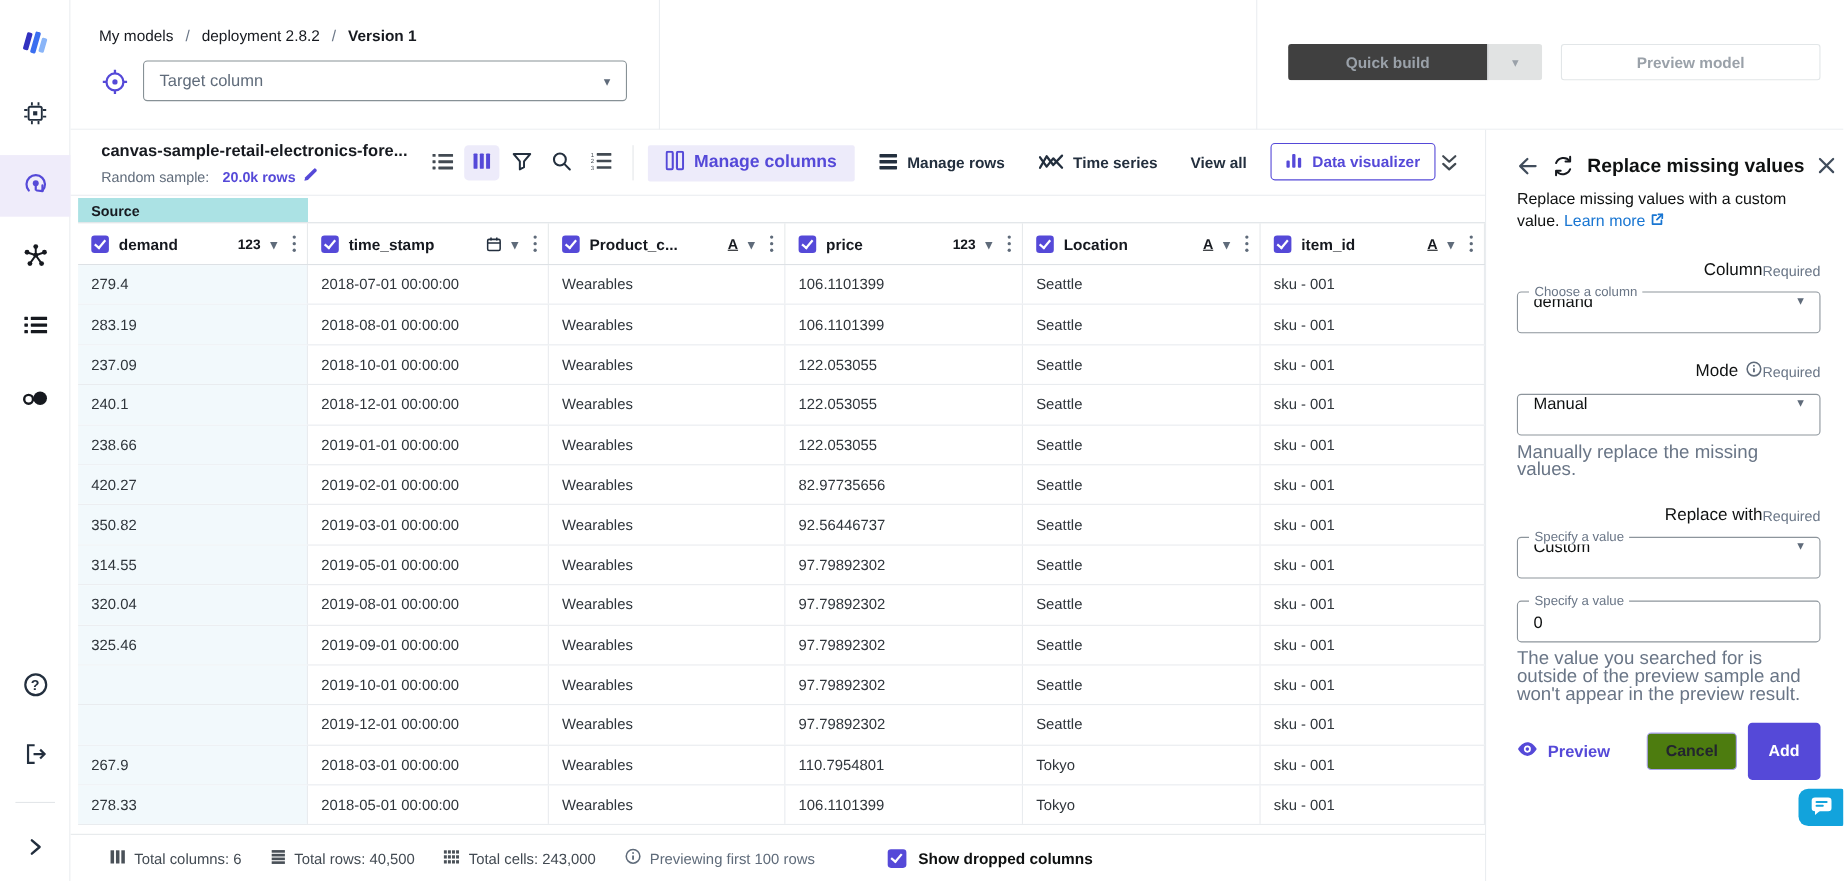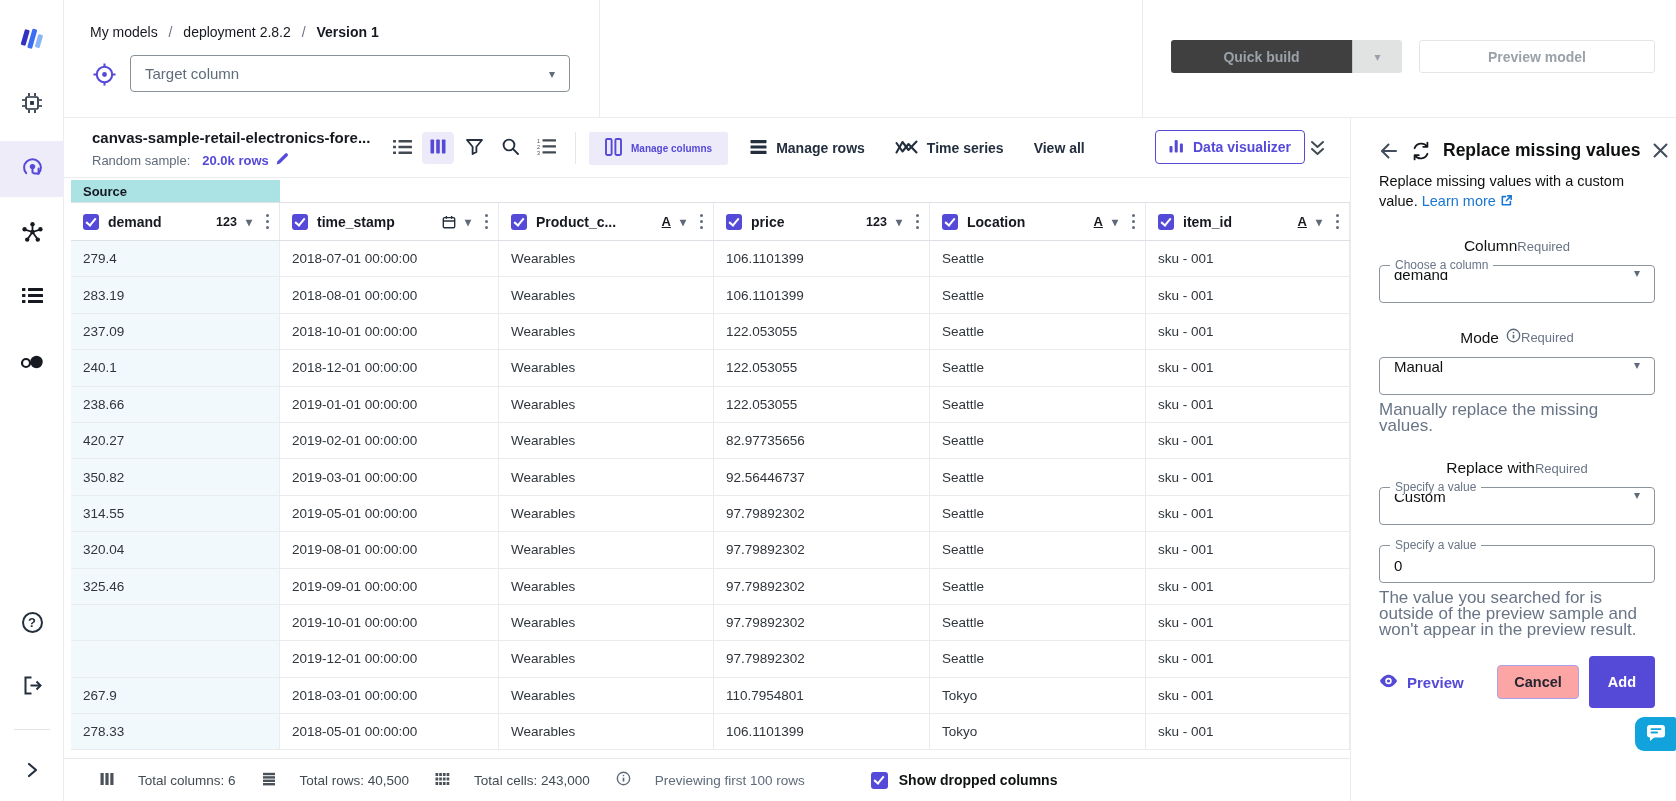--- a/index.html
+++ b/index.html
@@ -31,21 +31,21 @@
 
 
 .dataset-toolbar{position:absolute;left:64px;top:118px;width:1286px;height:60px;border-bottom:1px solid #eaedf0;background:#fff}
 .ds-title{position:absolute;left:28px;top:11px;font-size:15px;font-weight:bold;color:#16191f;white-space:nowrap}
 .ds-sample{position:absolute;left:28px;top:33px;font-size:13px;color:#5f6b7a;display:flex;align-items:center;gap:6px;white-space:nowrap}
 .ds-sample .rows-link{color:#5549d8;font-weight:600;margin-left:6px;cursor:pointer}
 .tool-row{position:absolute;left:322px;top:12px;height:36px;display:flex;align-items:center;gap:4px}
 .icon-btn{width:32px;height:32px;display:flex;align-items:center;justify-content:center;border-radius:4px;cursor:pointer}
 .icon-btn.active{background:#edebfa}
 .vdivider{width:1px;height:32px;background:#e4e7ea;margin:0 9px}
-.chip{height:33px;display:flex;align-items:center;gap:9px;background:#edebfa;border-radius:2px;padding:0 16px;color:#5549d8;font-weight:bold;font-size:10px;cursor:pointer;white-space:nowrap}
+.chip{height:33px;display:flex;align-items:center;gap:9px;background:#edebfa;border-radius:2px;padding:0 16px;color:#5549d8;font-weight:bold;font-size:16px;cursor:pointer;white-space:nowrap}
 .tool-label{display:flex;align-items:center;gap:9px;font-weight:bold;font-size:14px;color:#232f3e;cursor:pointer;white-space:nowrap}
 .ml18{margin-left:18px}.ml26{margin-left:26px}
 .viz-btn{position:absolute;left:1091px;top:12px;height:34px;border:1px solid #5549d8;border-radius:4px;display:flex;align-items:center;gap:9px;padding:0 13px;color:#5549d8;font-weight:bold;font-size:14px;cursor:pointer;background:#fff;white-space:nowrap}
 .collapse-btn{position:absolute;left:1240px;top:18px;width:26px;height:26px;display:flex;align-items:center;justify-content:center;cursor:pointer}
 
 
 .table-wrap{position:absolute;left:71px;top:180px;width:1280px}
 .source-tab{width:209px;height:22px;background:#abe2e4;display:flex;align-items:center;padding-left:12px;font-size:13px;font-weight:bold;color:#16191f;cursor:pointer}
 .thead{display:flex;height:39px;border-top:1px solid #dde1e5;border-bottom:1px solid #dde1e5;background:#fff}
 .th{display:flex;align-items:center;padding:0 8px 0 12px;gap:9px;border-right:1px solid #e7eaec;font-weight:bold;font-size:14px;color:#16191f;white-space:nowrap;cursor:pointer}
@@ -56,44 +56,44 @@
 .coltype.alpha{text-decoration:underline;font-size:13px}
 .caret{color:#5f6b7a;font-size:12px}
 .kebab{display:flex;flex-direction:column;align-items:center;margin-left:3px;padding:2px;cursor:pointer}
 .kebab i{width:3px;height:3px;border-radius:50%;background:#5f6b7a;display:block;margin:1.5px 0}
 .tr{display:flex;height:36.4px;border-bottom:1px solid #e9ecef}
 .td{padding:0 12px;display:flex;align-items:center;font-size:13.5px;color:#2f353b;border-right:1px solid #e9ecef;overflow:hidden;white-space:nowrap}
 .td.src{background:#f2f9fc}
 
 
 .status-bar{position:absolute;left:64px;top:758px;width:1286px;height:43px;border-top:1px solid #e6e9eb;display:flex;align-items:center;padding-left:36px;background:#fff}
-.stat{display:flex;align-items:center;gap:24px;font-size:13.5px;color:#424a52;margin-right:26px;white-space:nowrap}
+.stat{display:flex;align-items:center;gap:8px;font-size:13.5px;color:#424a52;margin-right:26px;white-space:nowrap}
 .stat.light{color:#5f6b7a}
 .show-dropped{display:flex;align-items:center;gap:11px;margin-left:40px;font-size:14px;font-weight:600;color:#0f1111;cursor:pointer;white-space:nowrap}
 .cb.big{width:17px;height:17px;min-width:17px}
 .cb.big::after{left:5.5px;top:2.5px}
 
 
 .panel{position:absolute;left:1350px;top:118px;width:326px;height:683px;border-left:1px solid #eaedf0;background:#fff;padding:22px 21px 0 28px}
 .p-header{display:flex;align-items:center;gap:12px}
 .p-title{flex:1;font-size:17.5px;font-weight:bold;color:#0f1111;white-space:nowrap}
 .p-iconbtn{display:flex;align-items:center;justify-content:center;cursor:pointer}
 .p-desc{margin-top:10px;font-size:14.5px;line-height:20px;color:#0f1111}
 .p-desc .link{color:#1976d2;cursor:pointer}
-.p-label-row{display:flex;justify-content:center;align-items:center;margin-top:25px}
+.p-label-row{display:flex;justify-content:flex-end;align-items:center;margin-top:25px}
 .p-label{font-size:15.5px;color:#0f1111;display:flex;align-items:center;gap:7px}
 .p-required{font-size:13px;color:#697586}
 .sel{position:relative;margin-top:10px;height:38px;border:1px solid #8d959c;border-radius:4px;display:flex;align-items:flex-start;padding:0 14px;font-size:15px;color:#0f1111;background:#fff;cursor:pointer}
 .sel .fl{position:absolute;top:-8px;left:10px;background:#fff;padding:0 5px;font-size:12px;color:#697586;white-space:nowrap}
 .sel .caret{margin-left:auto}
 .p-input{width:100%;height:38px;border:none;outline:none;font-size:15px;color:#0f1111;font-family:"Liberation Sans",sans-serif;background:transparent}
 .p-helper{margin-top:7px;font-size:17px;line-height:16px;color:#697586}
 .p-actions{display:flex;align-items:center;margin-top:18px}
 .preview-link{display:flex;align-items:center;gap:9px;color:#5549d8;font-weight:bold;font-size:15px;cursor:pointer}
-.btn-cancel{margin-left:auto;height:34px;padding:0 16px;border:1px solid #a9a1ec;border-radius:4px;background:#fca5a5;font-weight:bold;font-size:14.5px;color:#23252f;display:flex;align-items:center;cursor:pointer;font-family:"Liberation Sans",sans-serif}
+.btn-cancel{margin-left:auto;height:34px;padding:0 16px;border:1px solid #a9a1ec;border-radius:4px;background:#4d7c0f;font-weight:bold;font-size:14.5px;color:#23252f;display:flex;align-items:center;cursor:pointer;font-family:"Liberation Sans",sans-serif}
 .btn-add{margin-left:10px;height:52px;padding:0 19px;border:none;border-radius:4px;background:#5549d8;font-weight:bold;font-size:14.5px;color:#fff;display:flex;align-items:center;cursor:pointer;font-family:"Liberation Sans",sans-serif}
 
 
 .chat{position:absolute;right:0;top:717px;width:41px;height:34px;background:#12a3dc;border-radius:9px 2px 2px 9px;display:flex;align-items:center;justify-content:center;cursor:pointer;z-index:9}
 </style>
 </head>
 <body>
 
 <div id="app">
 

